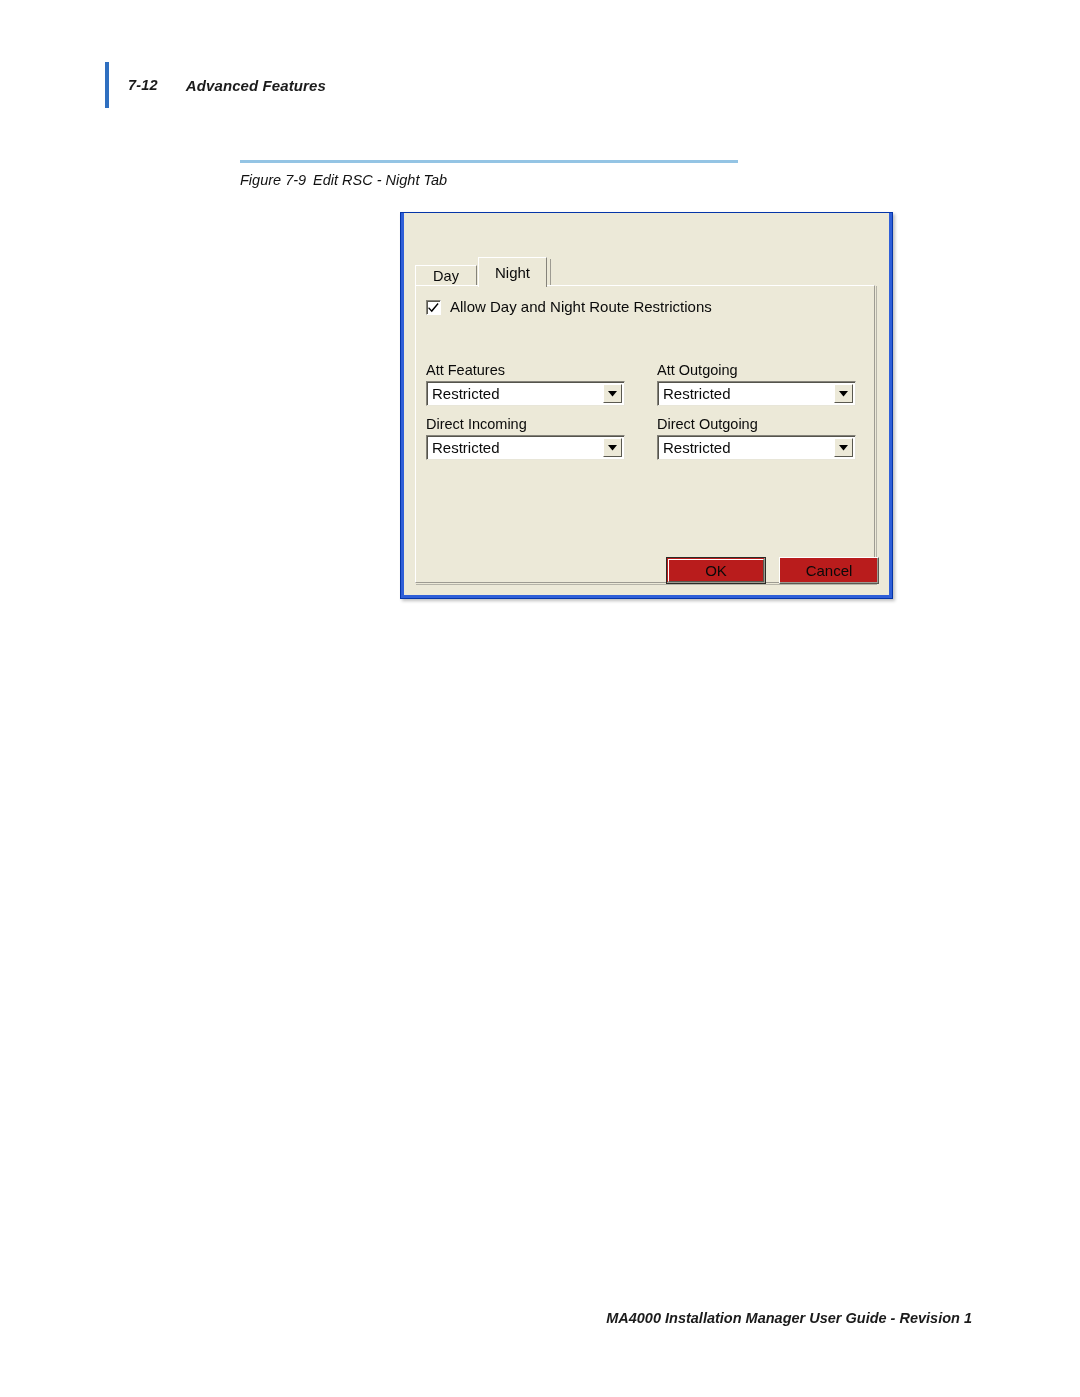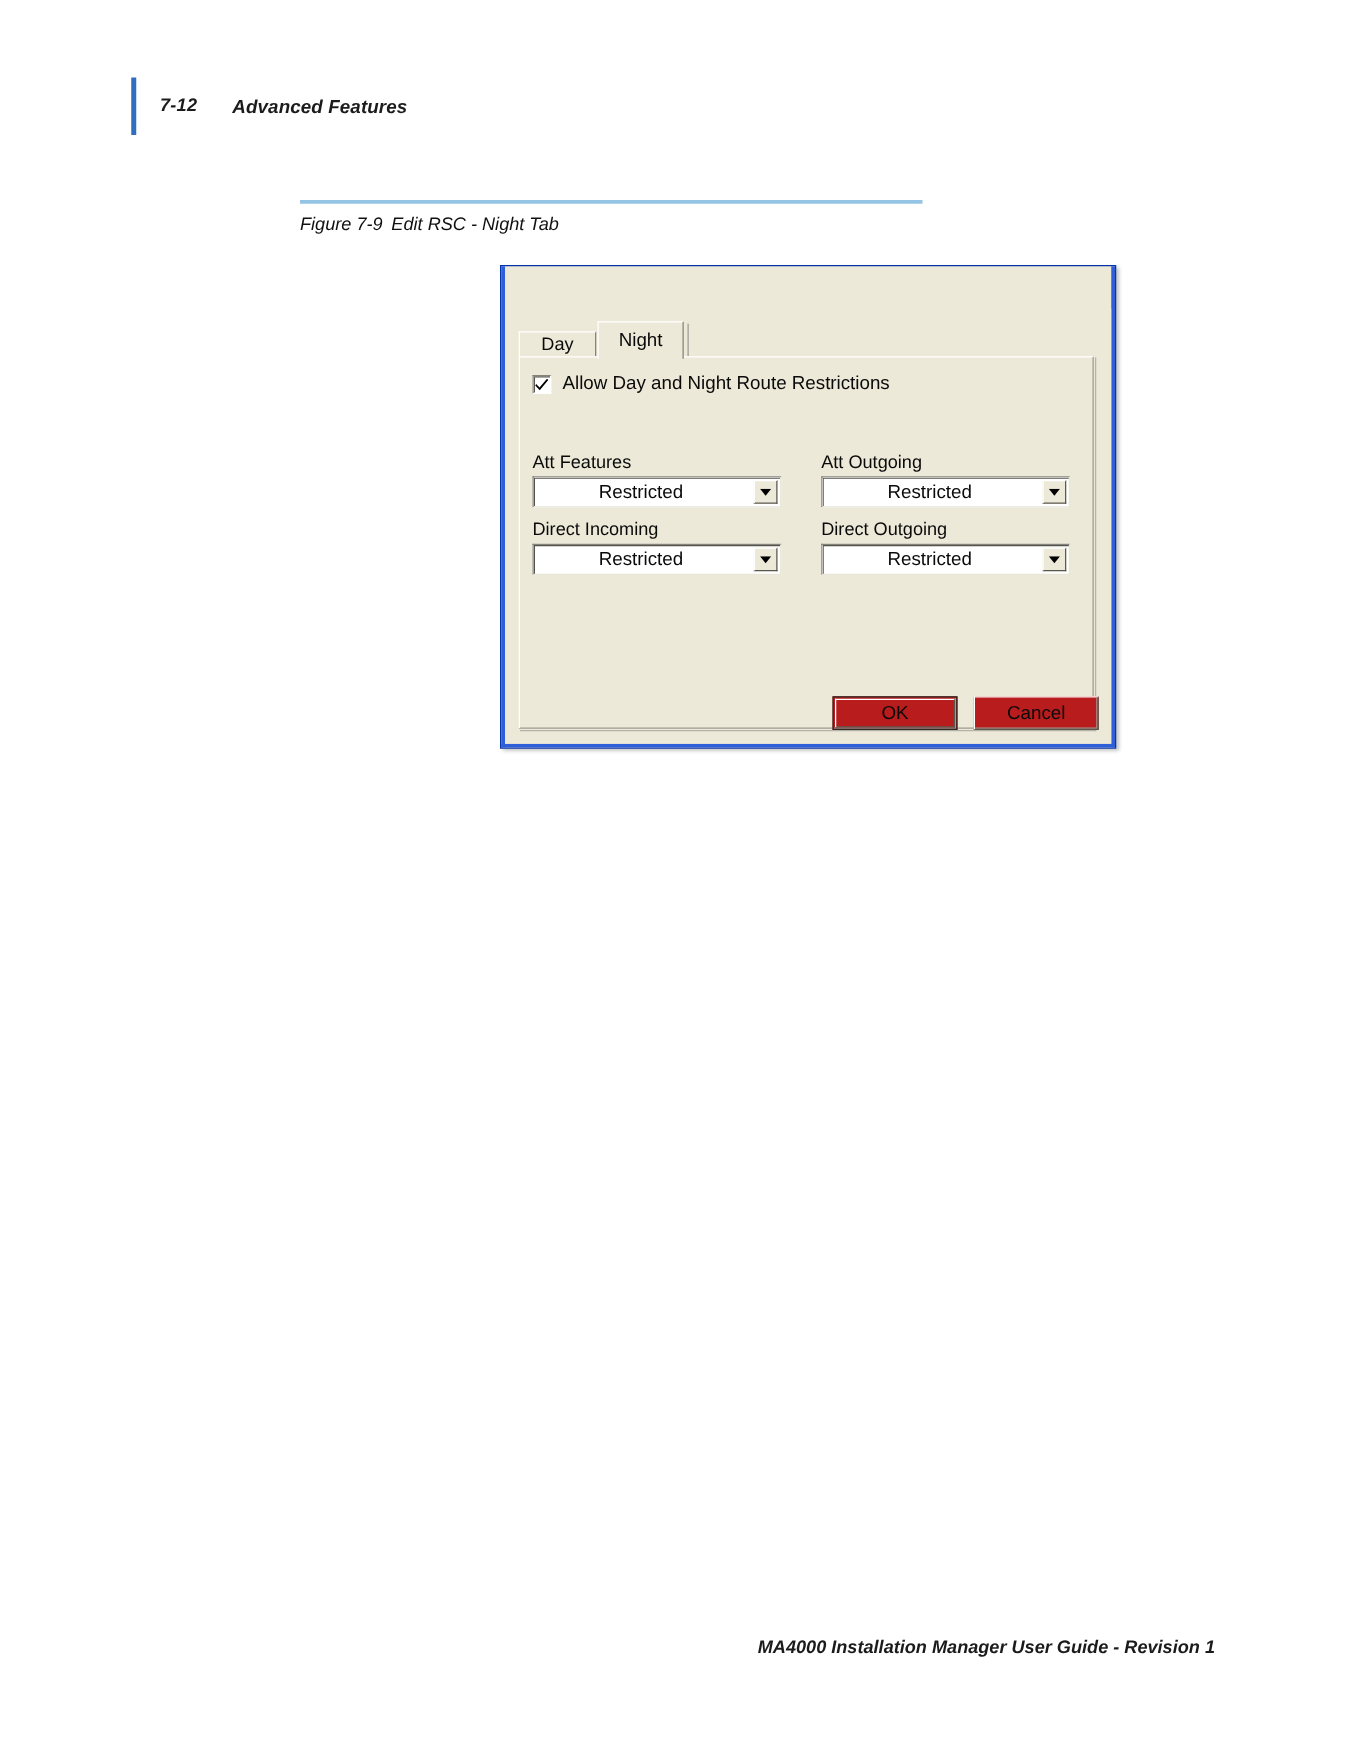--- a/index.html
+++ b/index.html
@@ -281,21 +281,20 @@
     height: 25px;
     background: #ffffff;
     border: 1px solid #85837a;
     border-right-color: #e8e6d9;
     border-bottom-color: #e8e6d9;
     box-shadow: inset 1px 1px 0 #55544c;
     box-sizing: border-box;
     display: flex;
     align-items: center;
     cursor: pointer;
-    padding-left: 47px;
   }
   .combo-value {
     margin-left: 5px;
     font-size: 15px;
     color: #0a0a0a;
     white-space: nowrap;
   }
   .combo-arrow {
     position: absolute;
     right: 2px;

